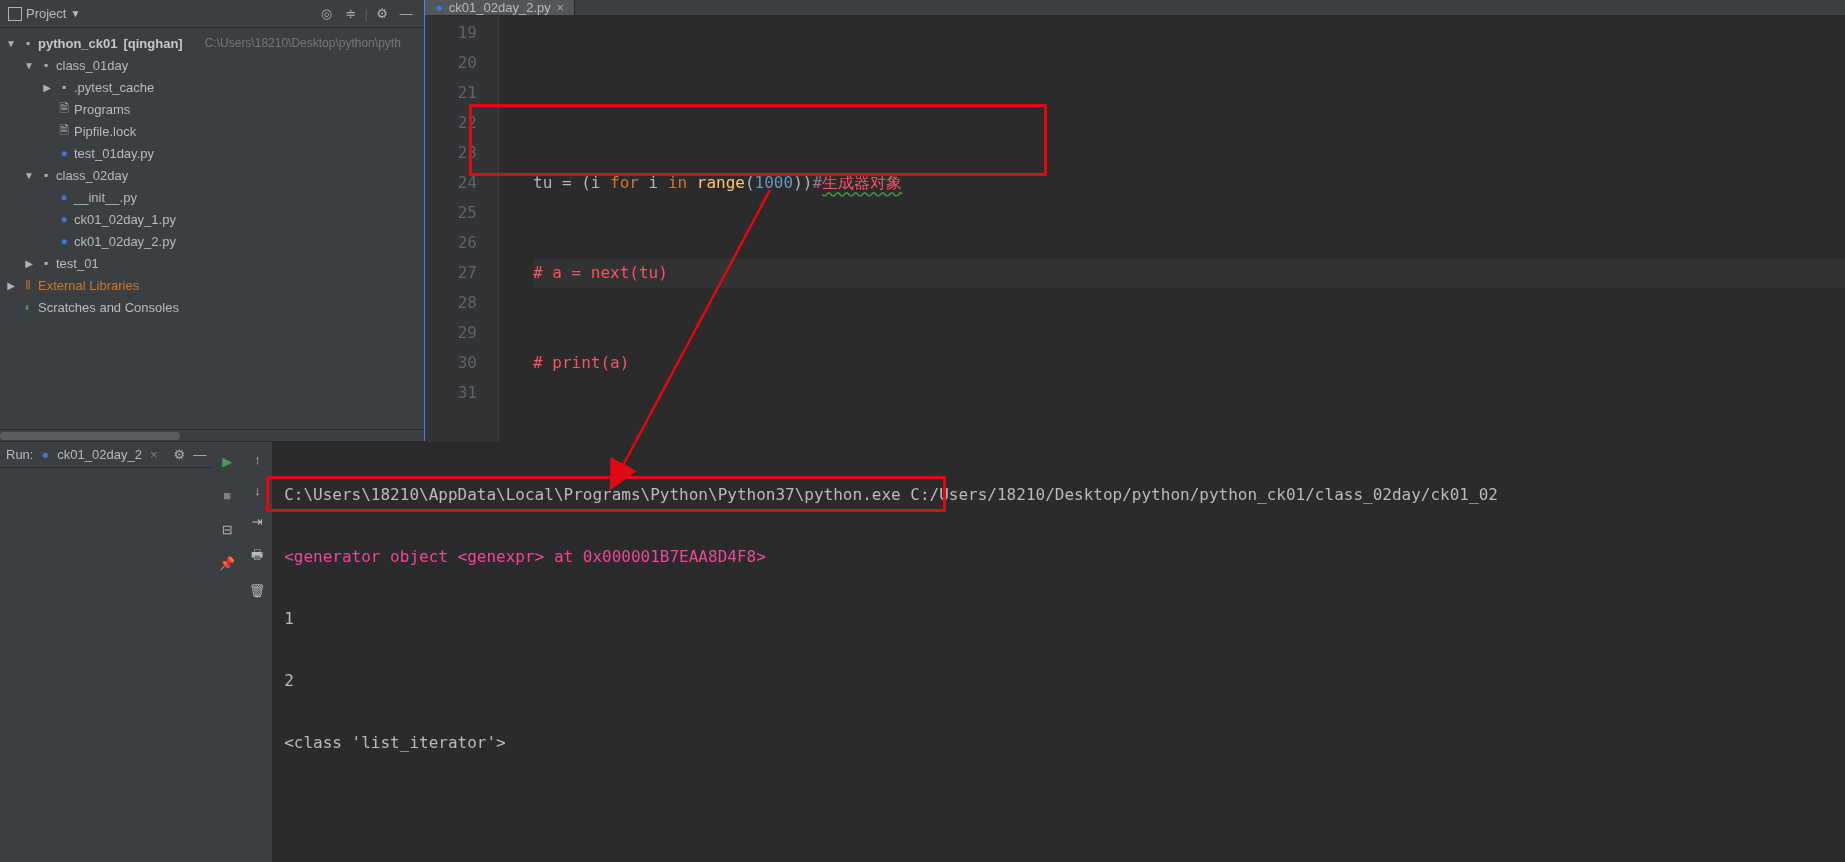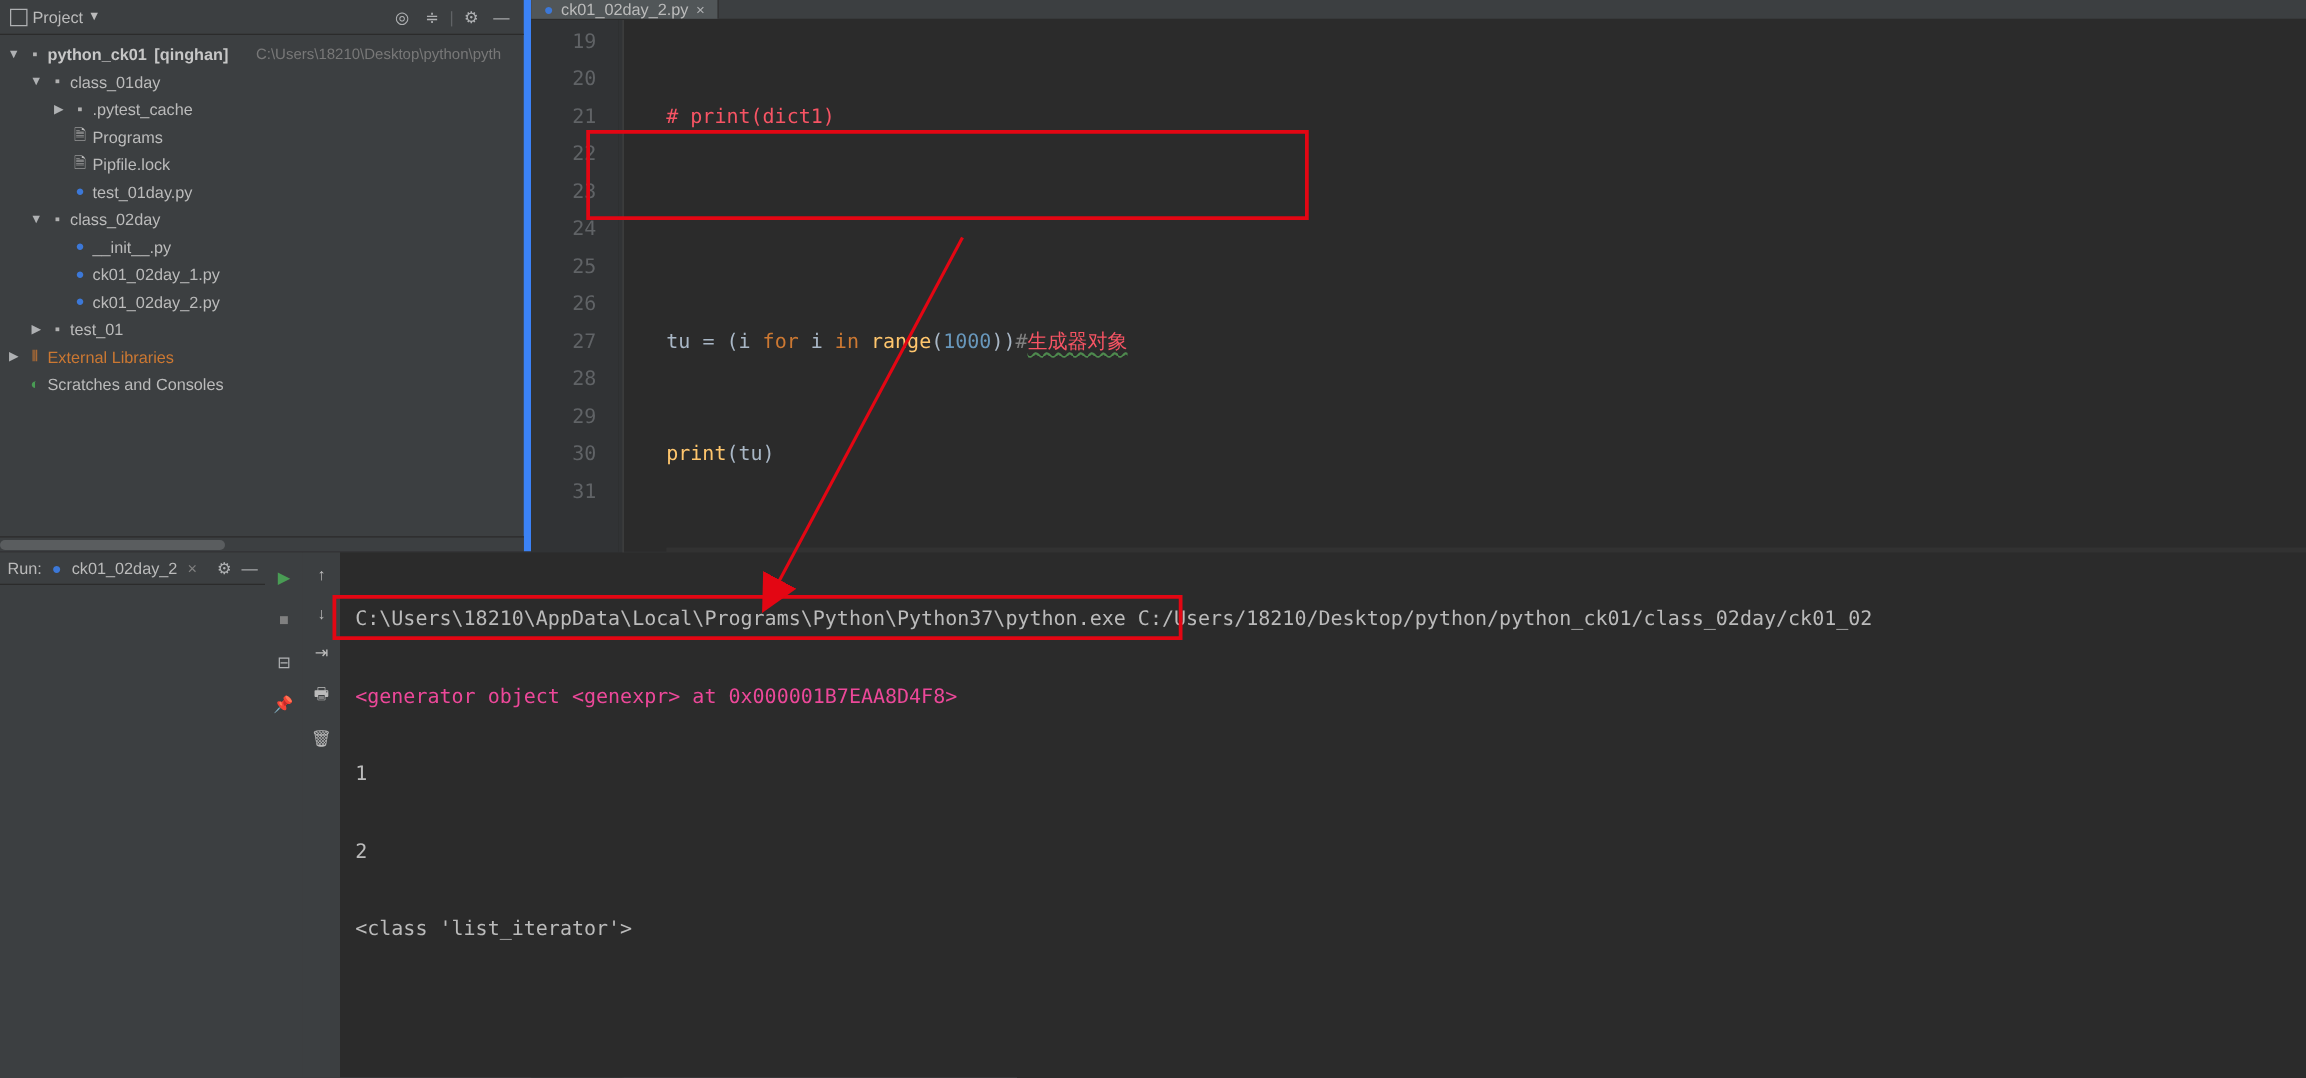--- a/index.html
+++ b/index.html
@@ -15,21 +15,21 @@
 }
 .top-area {
   display: flex;
   height: 441px;
 }
 .project-panel {
   width: 425px;
   background: #3c3f41;
   display: flex;
   flex-direction: column;
-  border-right: 6px solid #3b82f6;
+  border-right: 1px solid #3b82f6;
 }
 .project-header {
   height: 28px;
   display: flex;
   align-items: center;
   padding: 0 8px;
   border-bottom: 1px solid #2b2b2b;
   gap: 4px;
 }
 .project-header .title-group { display: flex; align-items: center; gap: 4px; flex: 1; }
@@ -302,24 +302,22 @@
         <div class="ln">25</div>
         <div class="ln">26</div>
         <div class="ln">27</div>
         <div class="ln">28</div>
         <div class="ln">29</div>
         <div class="ln">30</div>
         <div class="ln">31</div>
       </div>
       <div class="gutter-border"></div>
       <div class="code">
-        <div class="cl"><span class="c-red"># print(dict1)</span></div>
         <div class="cl"><span></span></div>
         <div class="cl"><span class="c-default">tu </span><span class="c-default">= </span><span class="c-default">(i </span><span class="c-kw">for </span><span class="c-default">i </span><span class="c-kw">in </span><span class="c-fn">range</span><span class="c-default">(</span><span class="c-num">1000</span><span class="c-default">))</span><span class="c-comment">#</span><span class="c-red c-wavy">生成器对象</span></div>
-        <div class="cl"><span class="c-fn">print</span><span class="c-default">(tu)</span></div>
         <div class="cl current"><span class="c-red"># a = next(</span><span class="c-red">tu)</span></div>
         <div class="cl"><span class="c-red"># print(a)</span></div>
         <div class="cl"><span></span></div>
         <div class="cl"><span></span></div>
         
         
         
         
         
         <div class="annot-box" style="left:-30px; top:88px; width:578px; height:72px;"></div>

